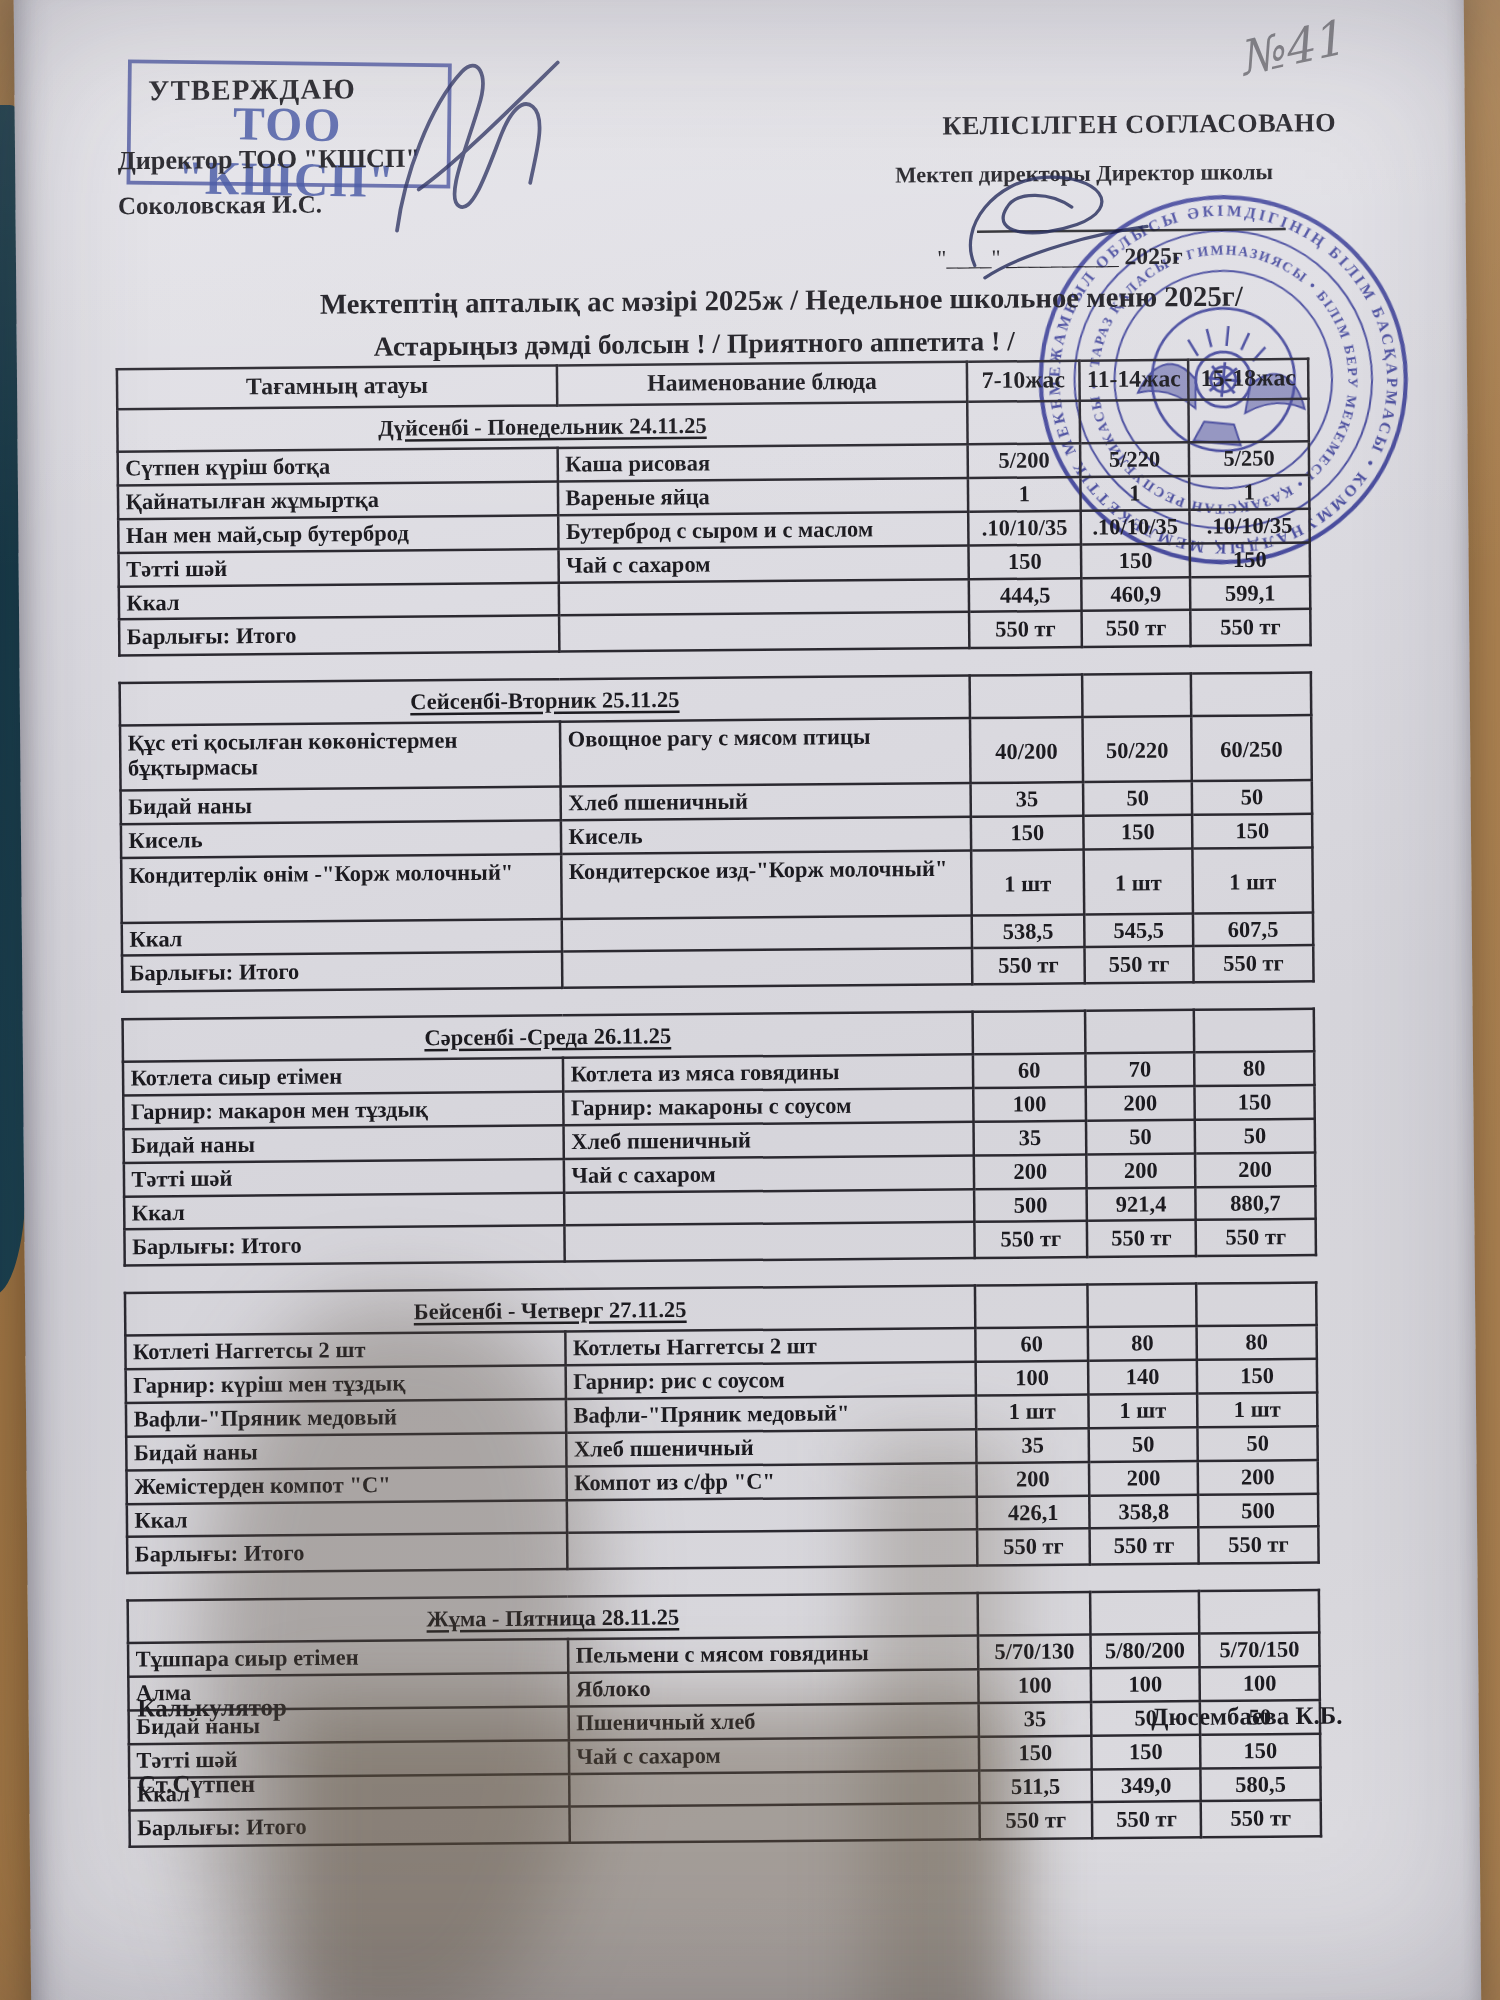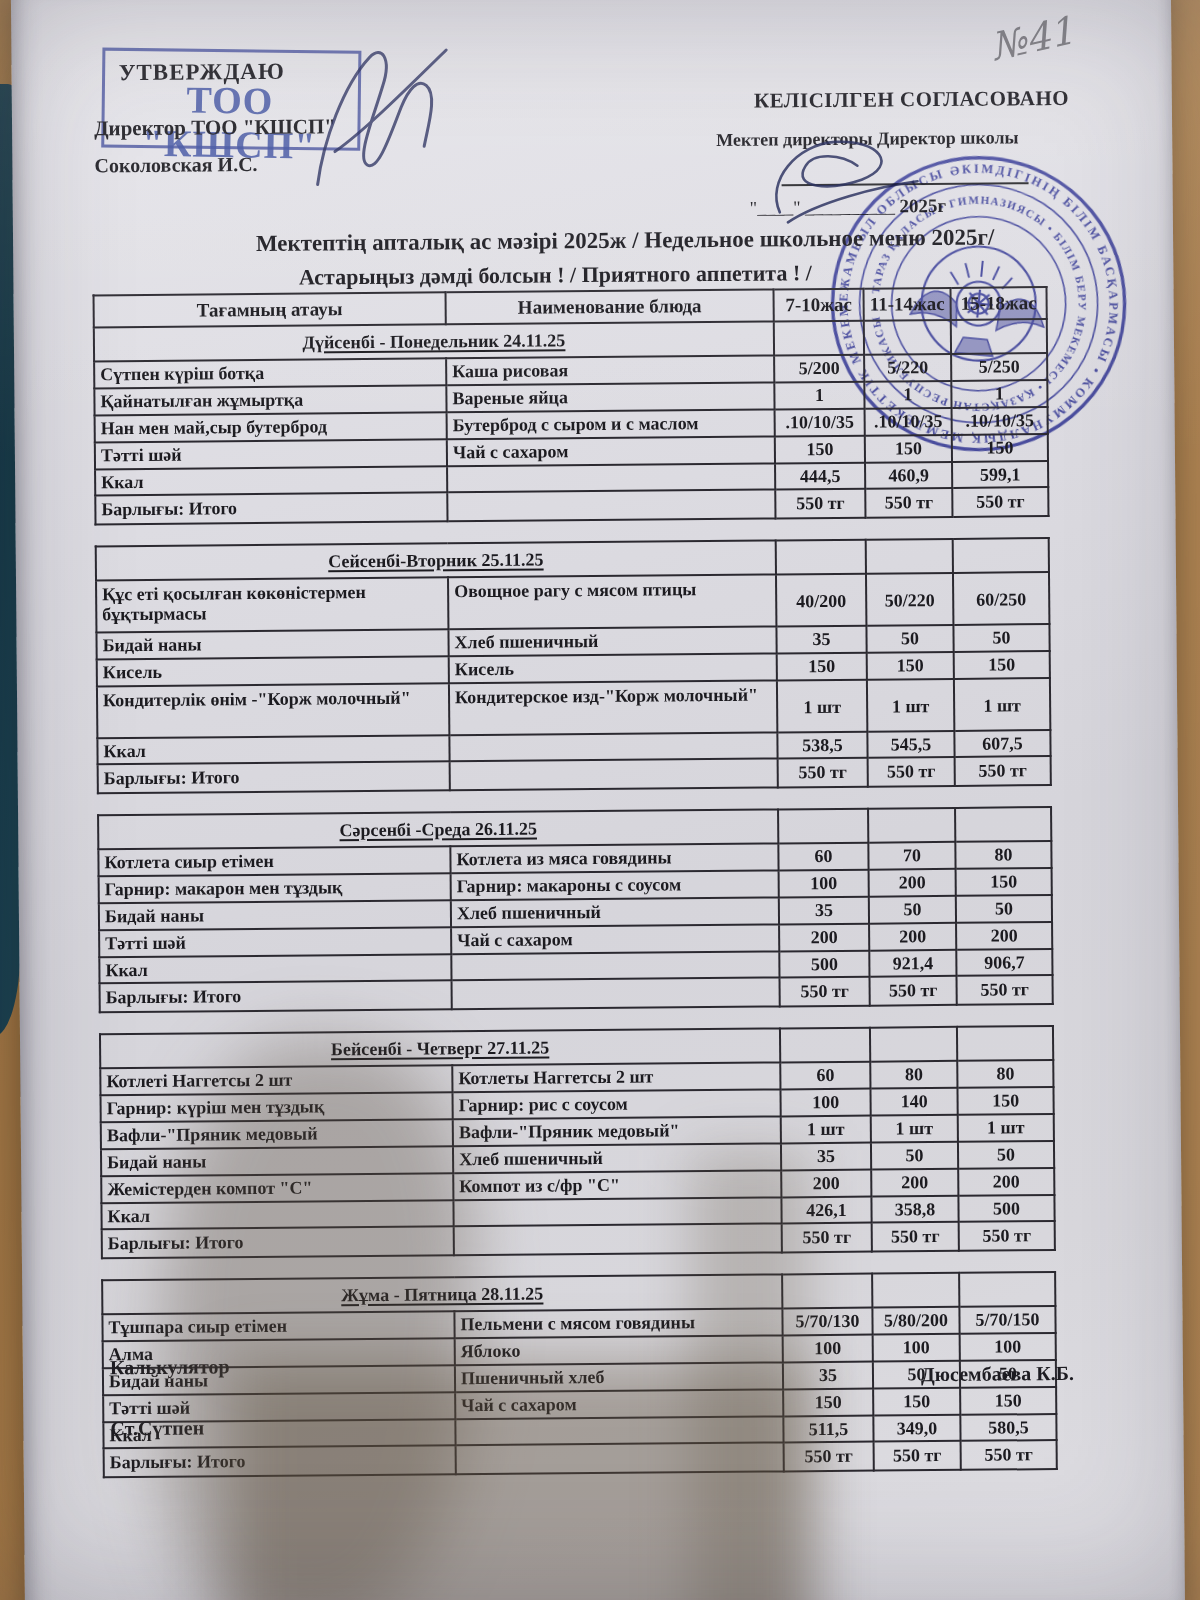--- a/index.html
+++ b/index.html
@@ -322,21 +322,21 @@
                 <td class="c-ru">Чай с сахаром</td>
                 <td class="c-val">200</td>
                 <td class="c-val">200</td>
                 <td class="c-val">200</td>
               </tr>
               <tr class="r-kkal">
                 <td class="c-kk">Ккал</td>
                 <td class="c-ru"></td>
                 <td class="c-val">500</td>
                 <td class="c-val">921,4</td>
-                <td class="c-val">906,7</td>
+                <td class="c-val">880,7</td>
               </tr>
               <tr class="r-total">
                 <td class="c-kk">Барлығы: Итого</td>
                 <td class="c-ru"></td>
                 <td class="c-val">550 тг</td>
                 <td class="c-val">550 тг</td>
                 <td class="c-val">550 тг</td>
               </tr>
             </tbody>
           </table>

